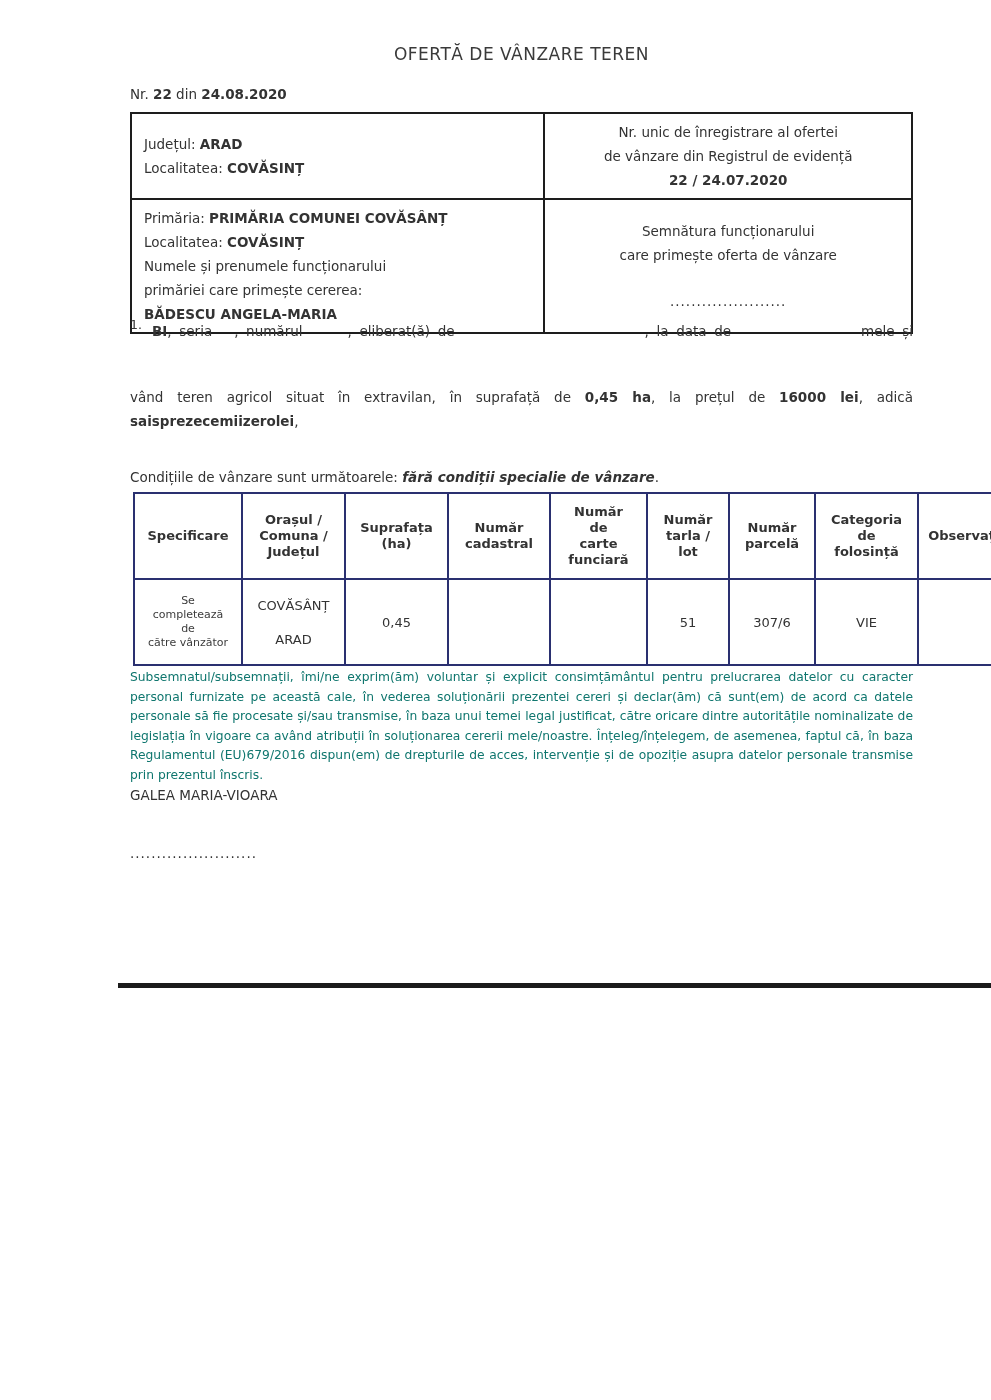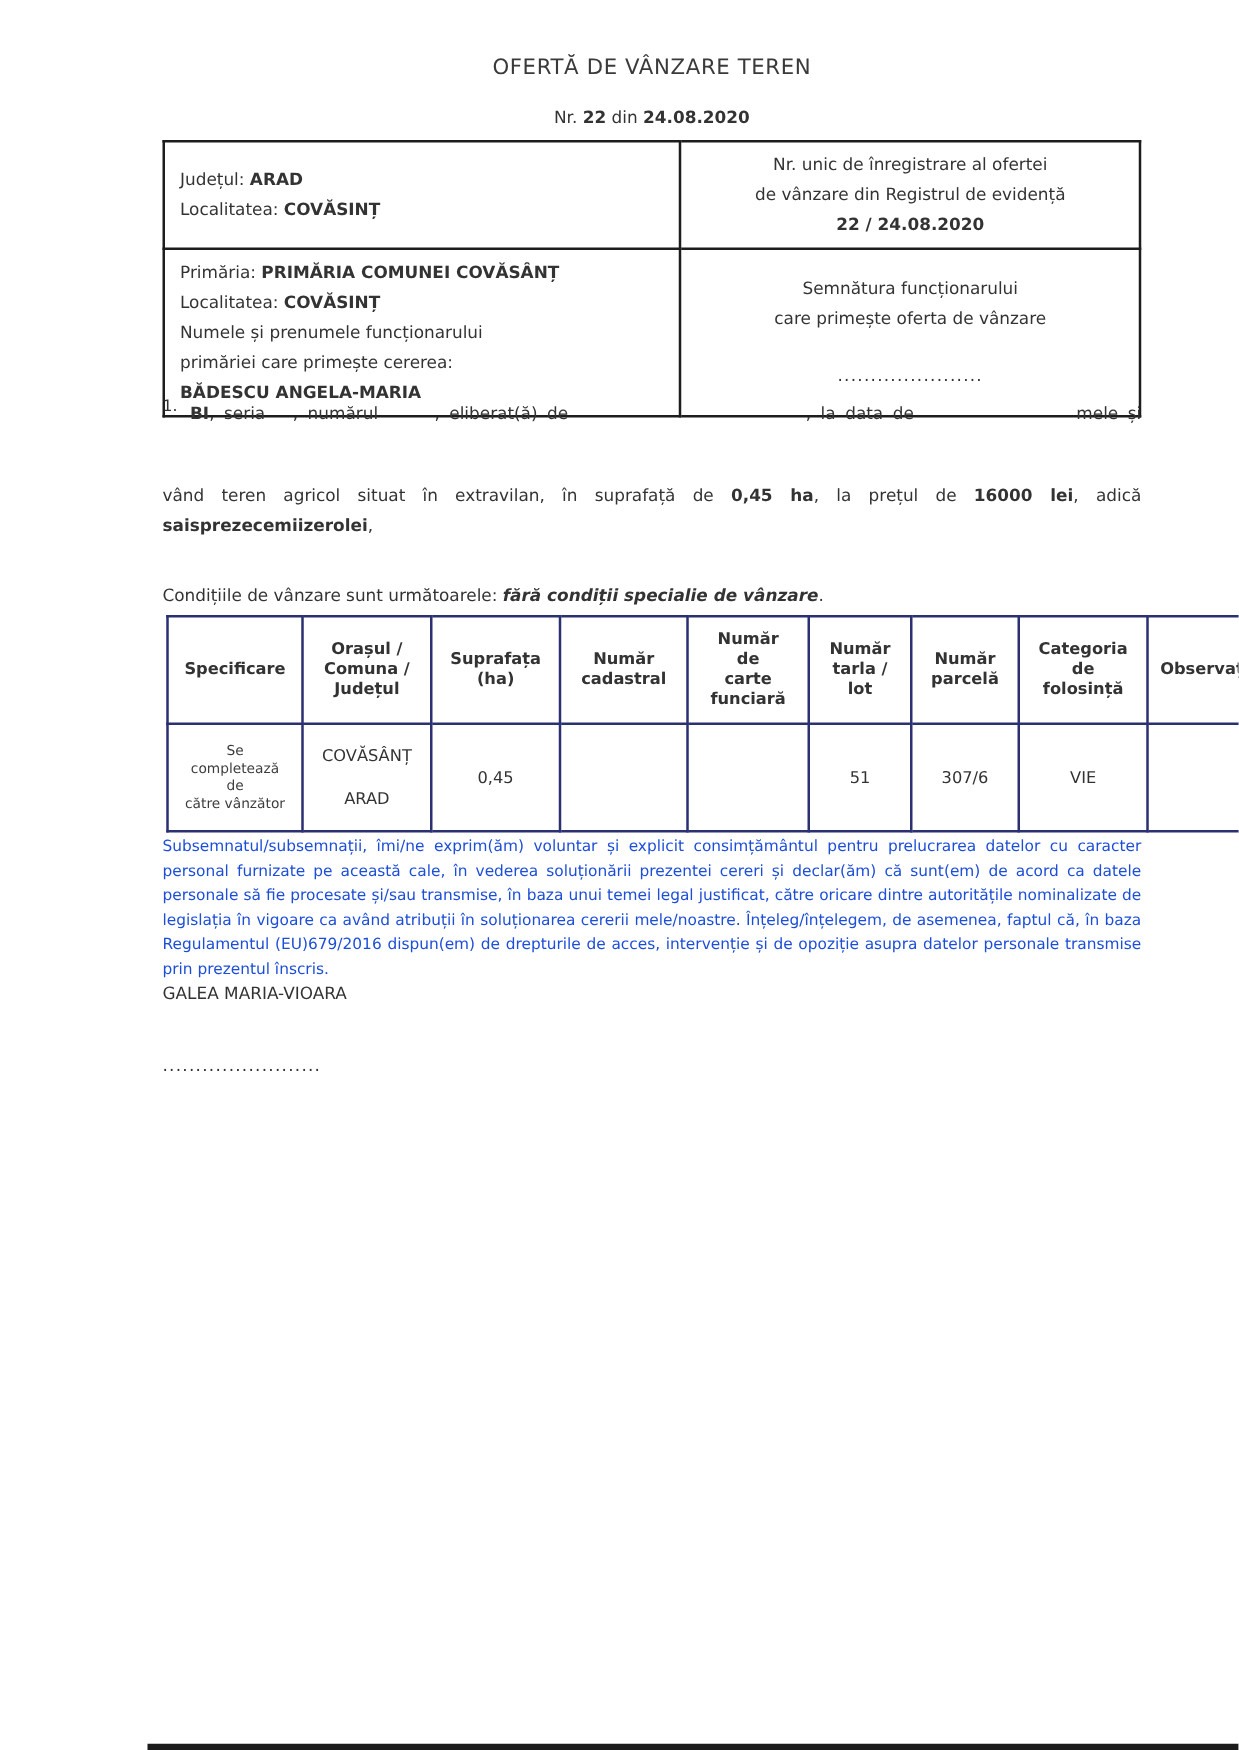--- a/index.html
+++ b/index.html
@@ -1,28 +1,28 @@
 <!DOCTYPE html>
 <html lang="ro"><head>
 <meta charset="utf-8">
 <style>
   html,body{margin:0;padding:0;background:#ffffff;}
   .page{
     position:relative;
-    width:991px;height:1400px;
+    width:991px;height:988px;
     background:#ffffff;
     font-family:"DejaVu Sans","Liberation Sans",sans-serif;
     color:#333333;
     overflow:hidden;
   }
   .content{position:absolute;left:130px;top:0;width:783px;}
   .abs{position:absolute;left:0;width:100%;}
 
   .title{top:44px;text-align:center;font-size:17px;letter-spacing:.5px;color:#3a3a3a;}
-  .reg-line{top:86px;text-align:center;font-size:13.5px;}
+  .reg-line{top:86px;text-align:left;font-size:13.5px;}
   b,strong{font-weight:bold;color:#333;}
 
   
   table{border-collapse:collapse;}
   .t1{top:112px;width:783px;table-layout:fixed;}
   .t1 td{border:2px solid #1d1d1d;vertical-align:middle;font-size:13.5px;line-height:24px;padding:6px 12px;}
   .t1 .c-left{width:49.6%;}
   .t1 .c-right{text-align:center;}
   .t1 .r1 td{height:72px;}
   .t1 .r2 td{height:118px;}
@@ -46,21 +46,21 @@
   
   .t2{position:absolute;left:133px;top:492px;width:812px;table-layout:fixed;}
   .t2 td{border:2px solid #2a3070;text-align:center;vertical-align:middle;padding:4px 3px;color:#333;}
   .t2 .hrow td{font-weight:bold;font-size:13px;line-height:16px;height:76px;}
   .t2 .drow td{font-size:13px;line-height:17px;height:76px;}
   .t2 .drow td.small{font-size:11px;line-height:14px;color:#3c3c3c;margin-top:12px;}
   .pre{white-space:pre-line;}
   .w1{width:100px;} .w2{width:95px;} .w3{width:95px;} .w4{width:94px;} .w5{width:89px;}
   .w6{width:74px;} .w7{width:78px;} .w8{width:95px;} .w9{width:88px;}
 
-  .consent{top:668px;font-size:12.3px;line-height:19.5px;text-align:justify;color:#1d4ed8;}
+  .consent{top:668px;font-size:12.3px;line-height:19.5px;text-align:justify;color:#0f766e;}
   .sig-name{top:787px;font-size:13.5px;}
   .sig-dots{top:845px;font-size:13.5px;letter-spacing:1px;}
 
   .bottom-bar{position:absolute;left:118px;right:0;bottom:0;height:5px;background:#1b1b1b;}
 </style>
 </head>
 <body>
 
 <div class="page">
   <div class="content">
@@ -77,21 +77,21 @@
     <table class="abs t1">
       <tbody>
           <tr class="r1">
         <td class="c-left">
           <div><span>Județul:</span> <b>ARAD</b></div>
           <div><span>Localitatea:</span> <b>COVĂSINȚ</b></div>
         </td>
         <td class="c-right">
           <div>Nr. unic de înregistrare al ofertei</div>
           <div>de vânzare din Registrul de evidență</div>
-          <div><b>22 / 24.08.2020</b></div>
+          <div><b>22 / 24.07.2020</b></div>
         </td>
       </tr>
       <tr class="r2">
         <td class="c-left">
           <div><span>Primăria:</span> <b>PRIMĂRIA COMUNEI COVĂSÂNȚ</b></div>
           <div><span>Localitatea:</span> <b>COVĂSINȚ</b></div>
           <div>Numele și prenumele funcționarului</div>
           <div>primăriei care primește cererea:</div>
           <div><b>BĂDESCU ANGELA-MARIA</b></div>
         </td>

